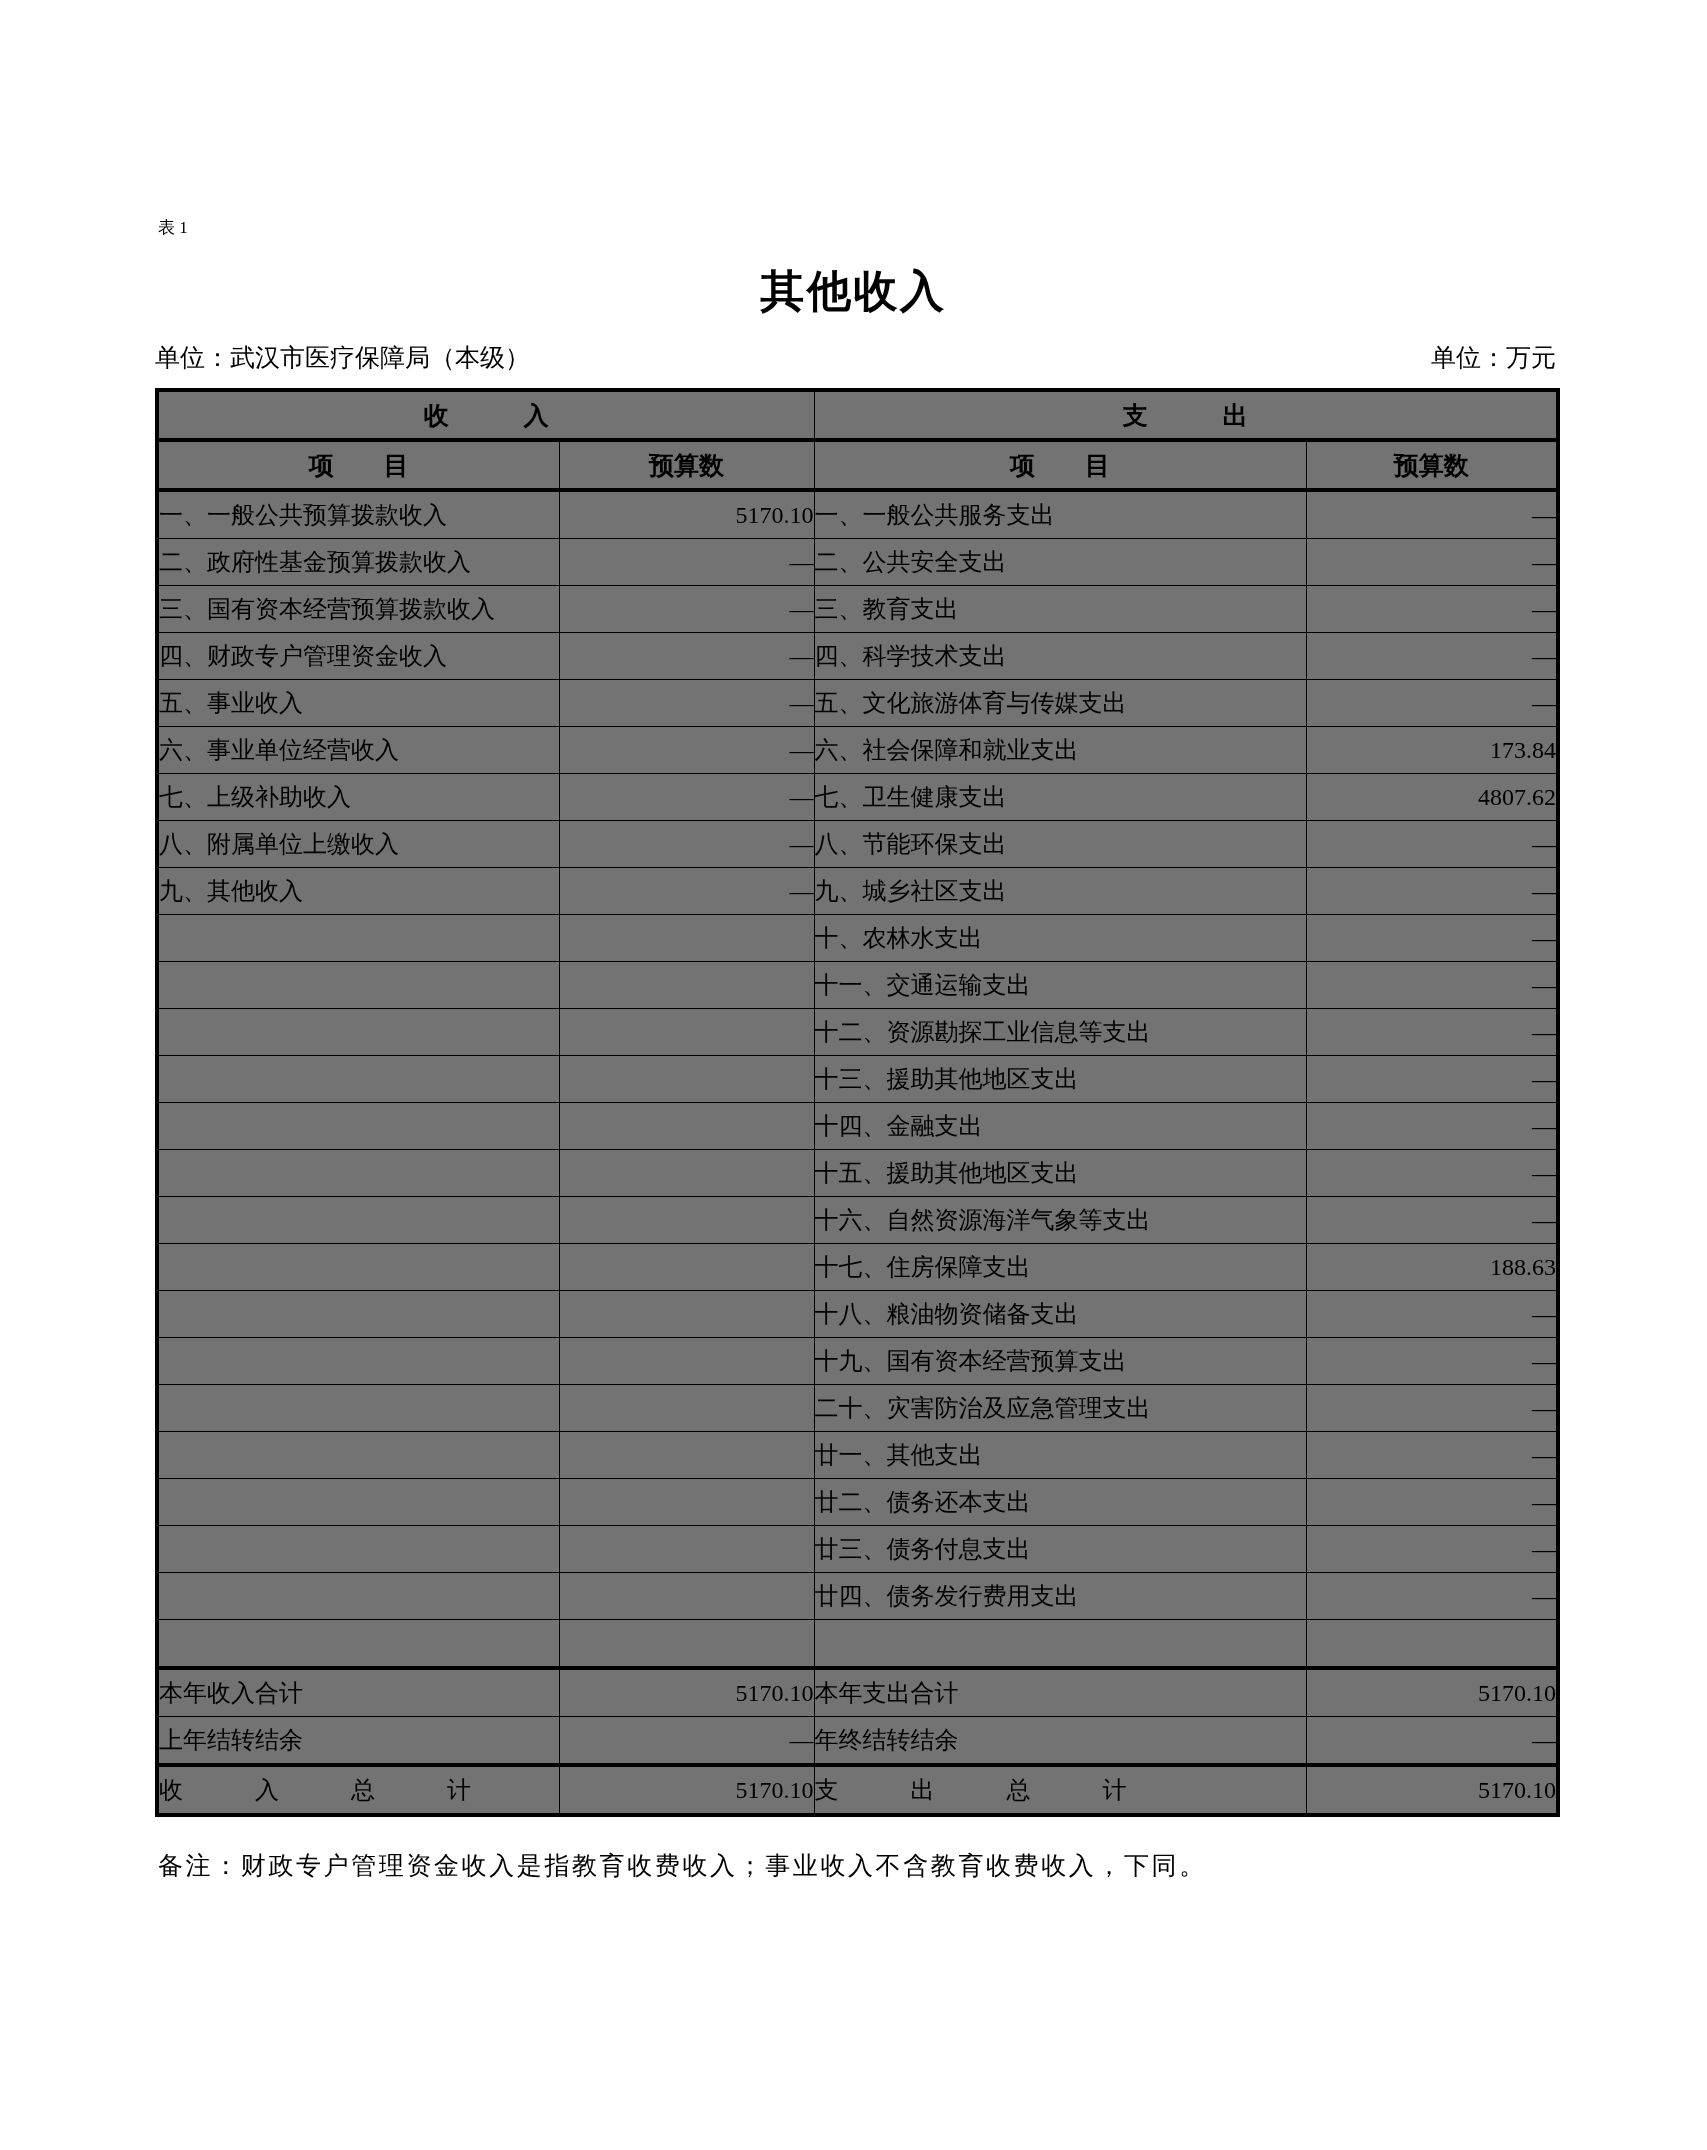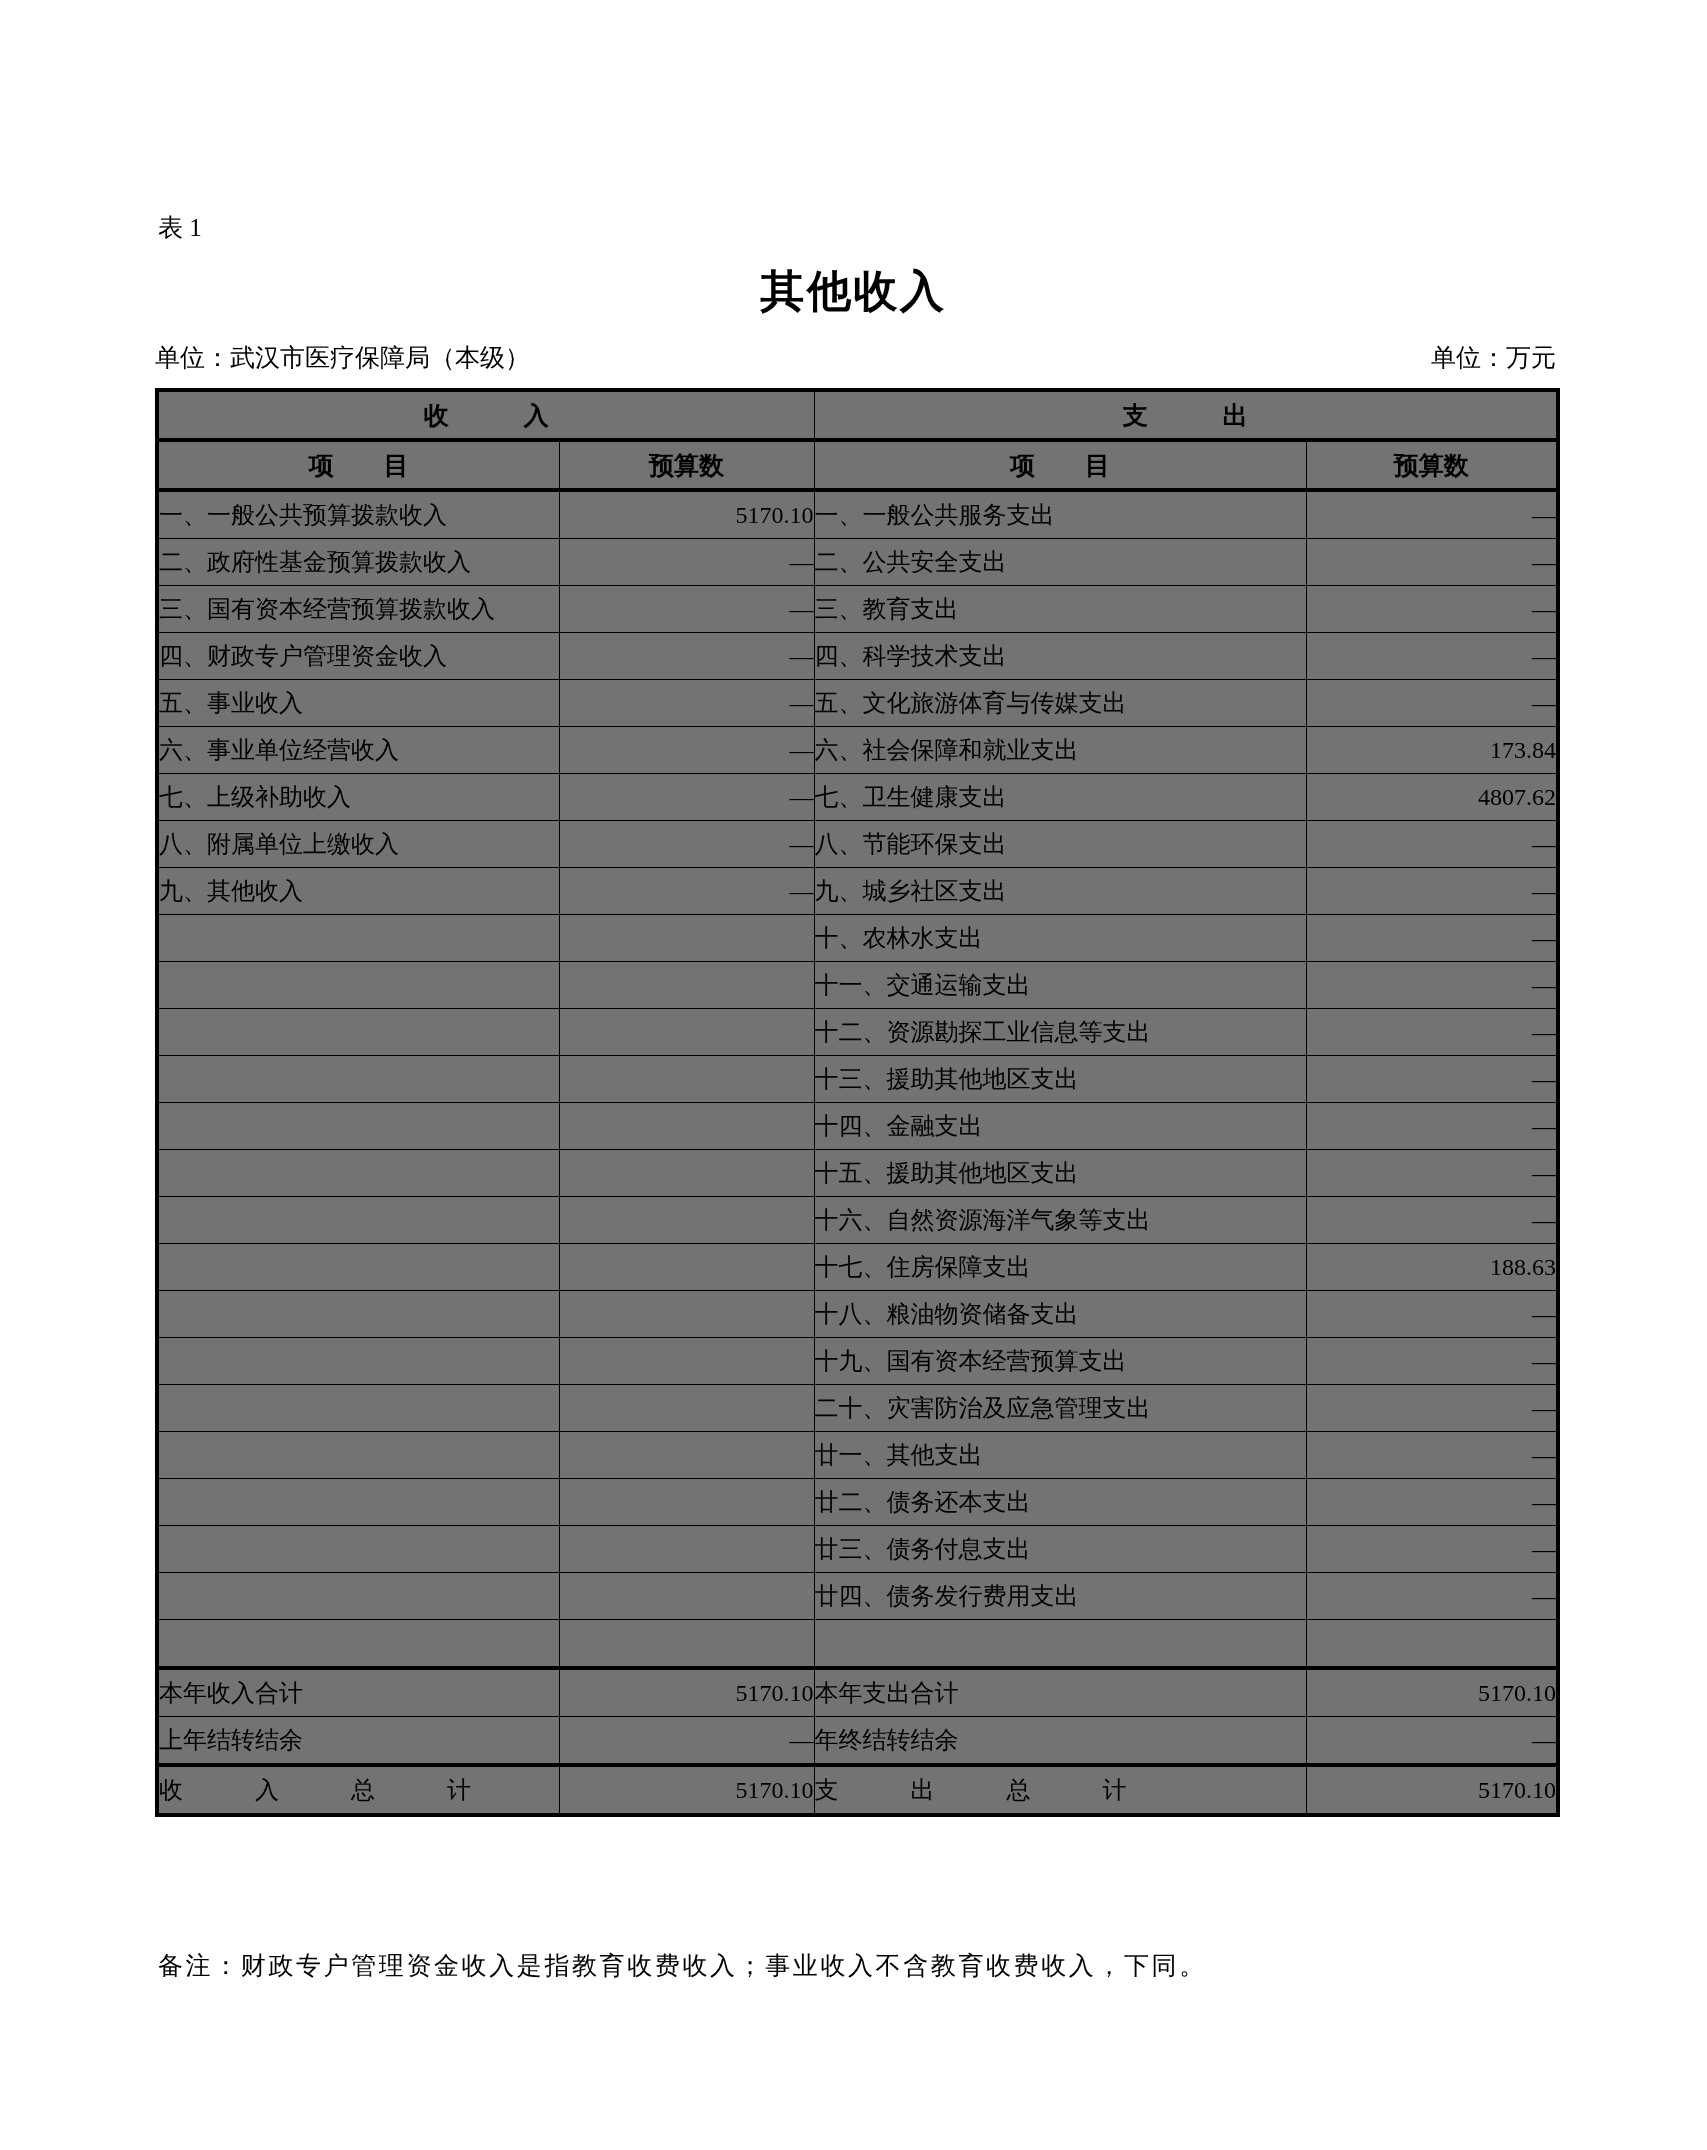--- a/index.html
+++ b/index.html
@@ -9,21 +9,21 @@
     height: 2414px;
     background: #ffffff;
     color: #000000;
     font-family: "Liberation Serif", "DejaVu Serif", serif;
     overflow: hidden;
   }
   .table-label {
     position: absolute;
     left: 158px;
     top: 212px;
-    font-size: 25px;
+    font-size: 17px;
     line-height: 32px;
     white-space: pre;
   }
   .doc-title {
     position: absolute;
     left: 0;
     top: 266px;
     width: 100%;
     text-align: center;
     font-size: 44px;
@@ -68,21 +68,21 @@
     border-bottom: 4.3px solid #000000;
   }
   table.budget tbody td { height: 46px; }
   tr.row-spacer td { height: 49px; }
   tr.row-thick-top td { border-top: 4.3px solid #000000; }
   .c-item { text-align: left; padding-left: 4.3px; }
   .c-num  { text-align: right; padding-right: 5.2px; }
   .note {
     position: absolute;
     left: 158px;
-    top: 1949px;
+    top: 1849px;
     font-size: 25px;
     line-height: 34px;
     letter-spacing: 2.6px;
     white-space: pre;
   }
 </style>
 </head>
 <body>
 
 <div class="page">

